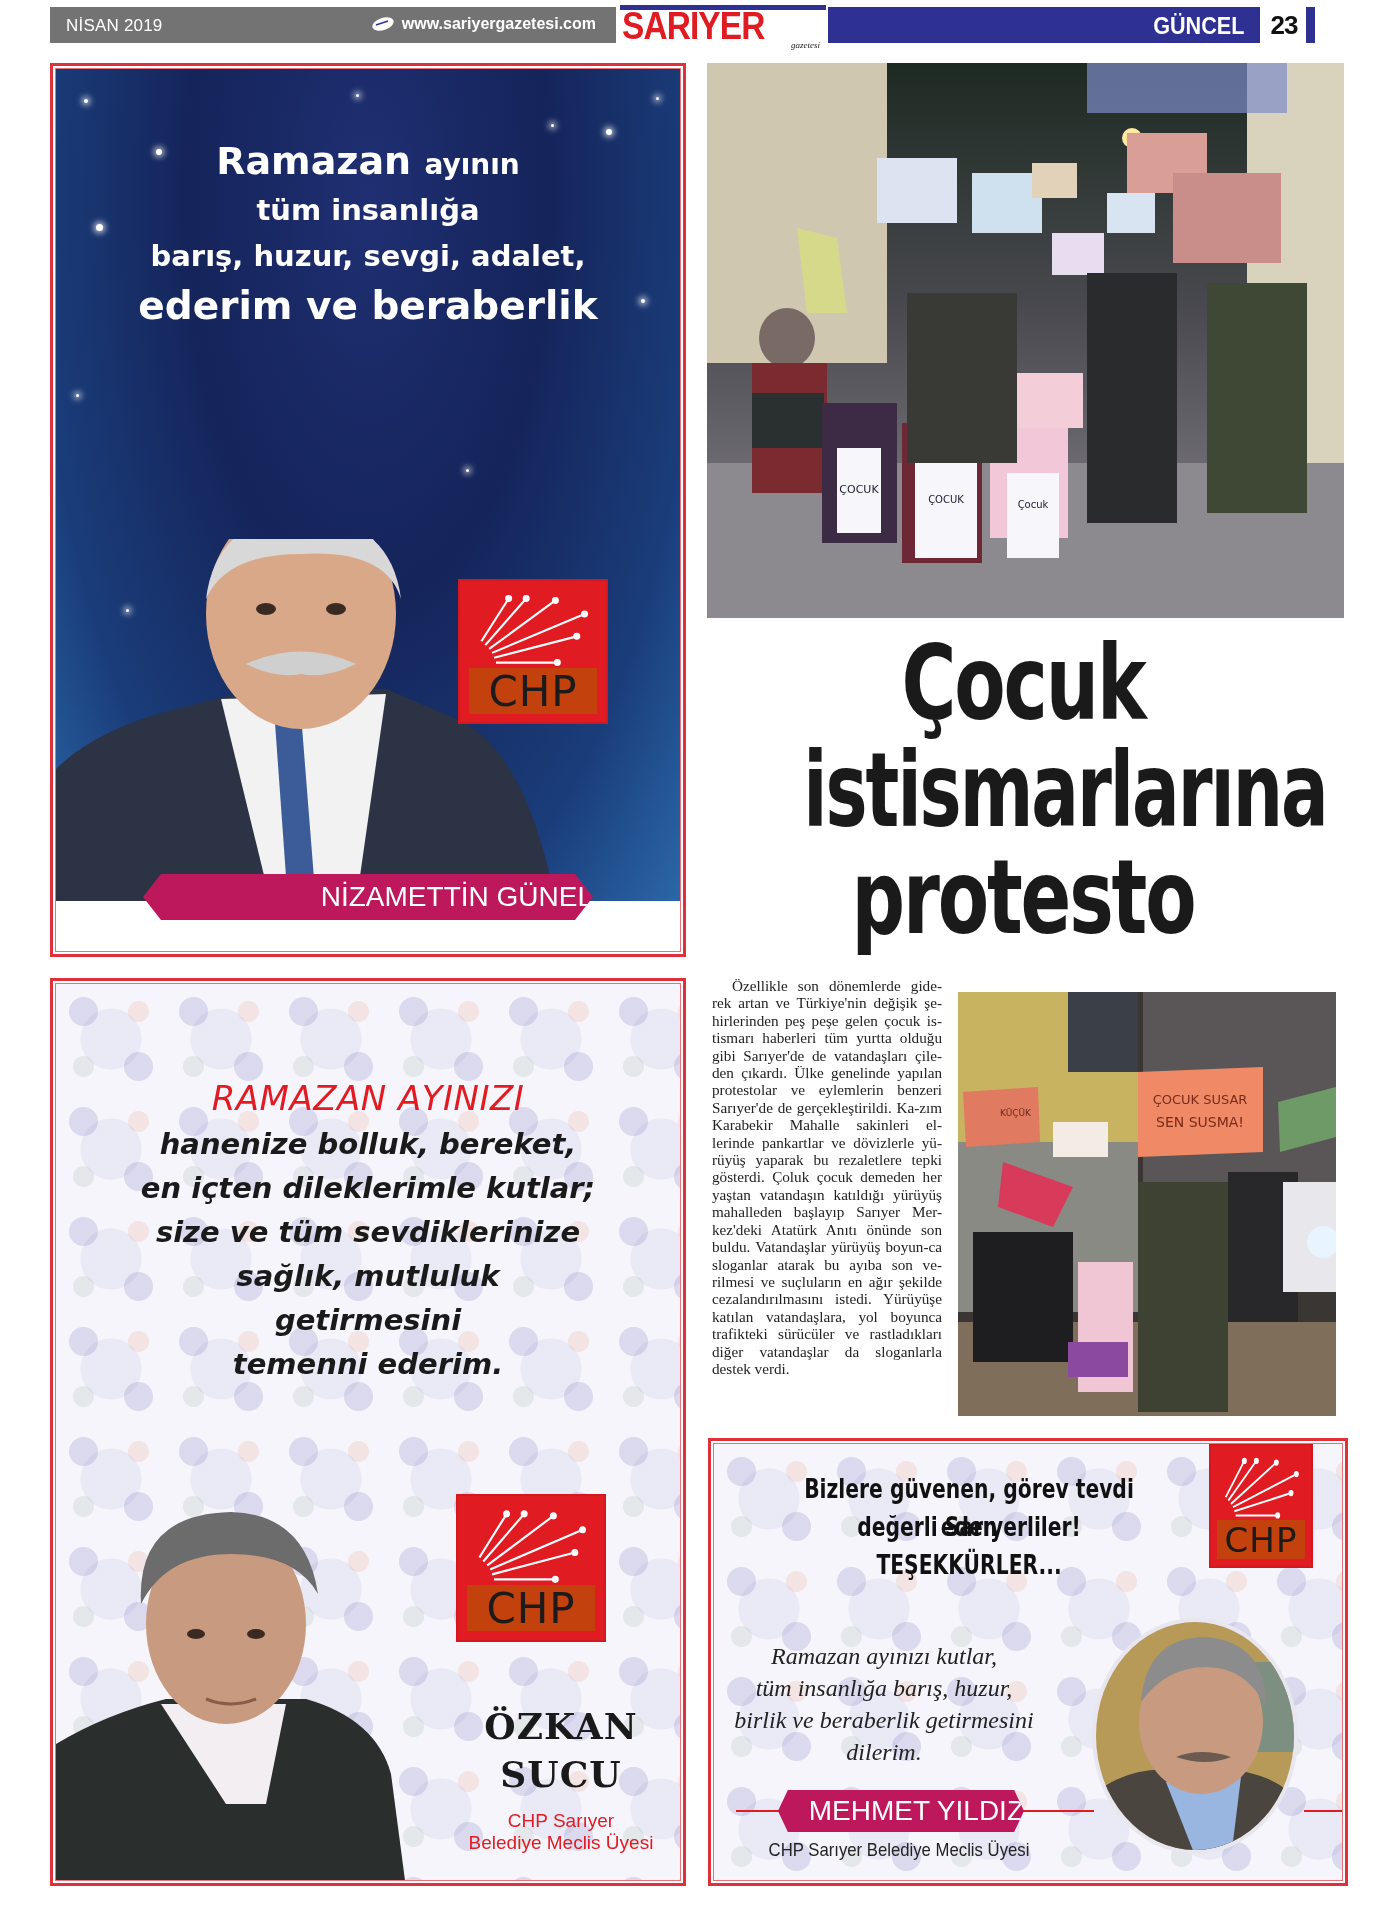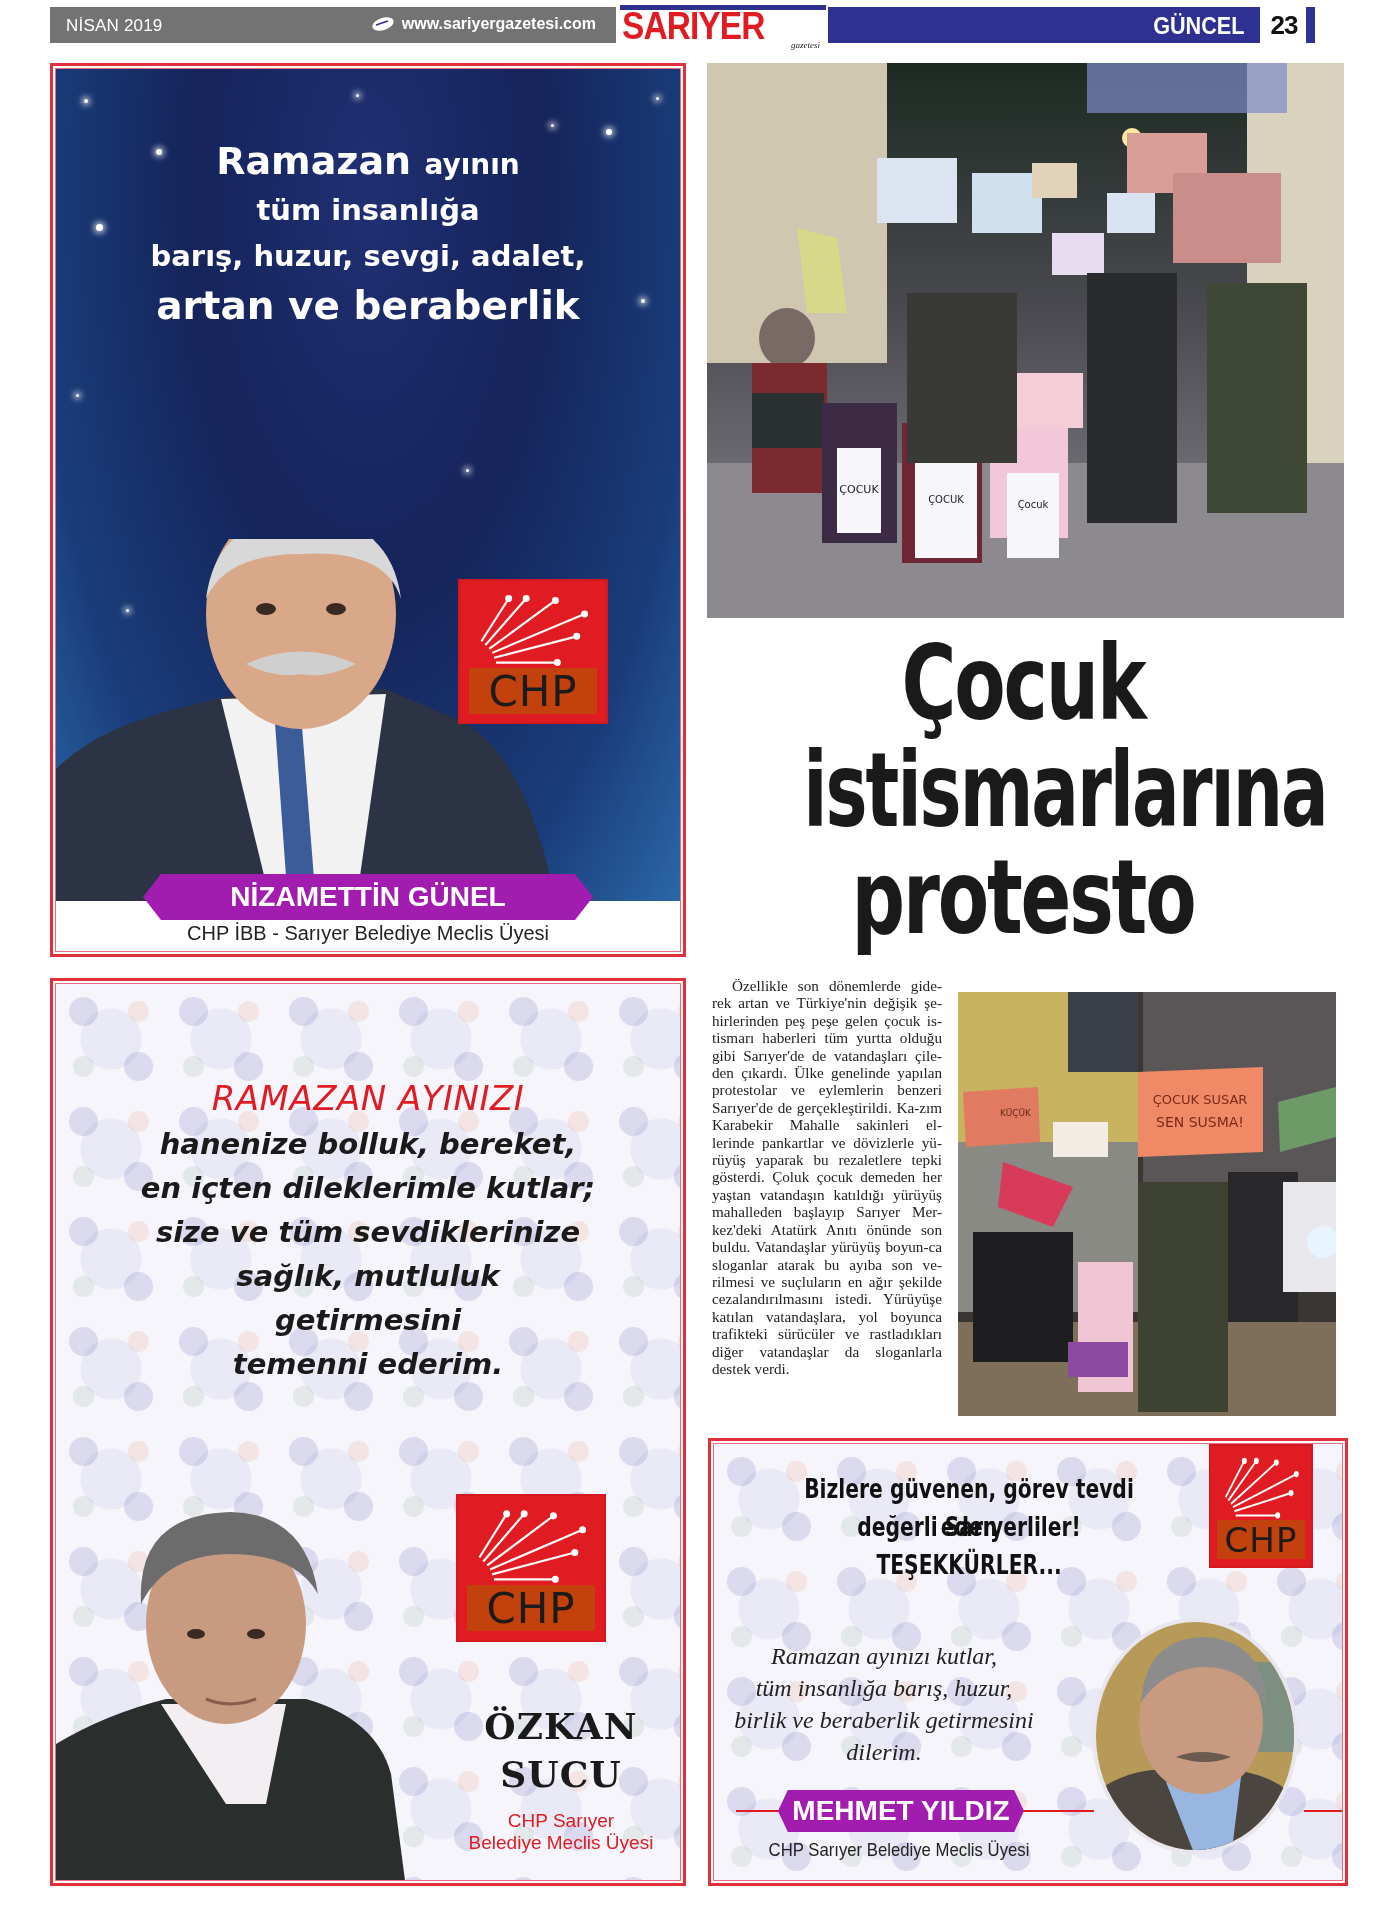--- a/index.html
+++ b/index.html
@@ -36,21 +36,21 @@
   .ad1-msg .l3 { font-size: 29px; line-height: 46px; }
   .ad1-msg .l4 { font-size: 39px; line-height: 54px; }
   .ad1-msg .l5 { font-size: 27px; line-height: 42px; }
   .portrait { position: absolute; overflow: hidden; }
   .ad1-portrait { left: 0; top: 470px; width: 520px; height: 365px; }
   .chp-logo { position: absolute; background: #e11b22; border: 2px solid #d41820; }
   .chp-logo .rays { position: absolute; left: 0; top: 0; width: 100%; height: 62%; }
   .chp-logo .word { position: absolute; left: 6%; right: 6%; bottom: 6%; height: 32%; background: #c2410c; display: flex; align-items: center; justify-content: center; font-family: "DejaVu Sans", sans-serif; font-weight: normal; color: #1b1b1b; letter-spacing: 1px; }
   .ad1-chp { left: 402px; top: 510px; width: 150px; height: 145px; }
   .ad1-chp .word { font-size: 42px; }
-  .name-ribbon { position: absolute; background: #a21caf; color: #fff; font-weight: bold; text-align: center; clip-path: polygon(4% 0, 96% 0, 100% 50%, 96% 100%, 4% 100%, 0 50%); }
+  .name-ribbon { position: absolute; background: #be185d; color: #fff; font-weight: normal; text-align: right; clip-path: polygon(4% 0, 96% 0, 100% 50%, 96% 100%, 4% 100%, 0 50%); }
   .ad1-ribbon { left: 90px; top: 808px; width: 450px; height: 46px; font-size: 28px; line-height: 46px; }
   .ad1-role { position: absolute; left: 0; right: 0; top: 856px; text-align: center; font-size: 20px; color: #222; }
 
   
   .ornament { background-color: #f6f5fb;
     background-image:
       radial-gradient(circle at 25% 25%, rgba(120,120,190,0.22) 0 14px, transparent 15px),
       radial-gradient(circle at 75% 75%, rgba(120,120,190,0.22) 0 14px, transparent 15px),
       radial-gradient(ellipse at 75% 25%, rgba(230,150,120,0.18) 0 10px, transparent 11px),
       radial-gradient(ellipse at 25% 75%, rgba(140,170,150,0.18) 0 10px, transparent 11px),
@@ -136,21 +136,21 @@
     <span class="star" style="left:585px;top:230px;width:4px;height:4px"></span>
     <span class="star" style="left:20px;top:325px;width:3px;height:3px"></span>
     <span class="star" style="left:410px;top:400px;width:3px;height:3px"></span>
     <span class="star" style="left:290px;top:540px;width:5px;height:5px"></span>
     <span class="star" style="left:70px;top:540px;width:3px;height:3px"></span>
 
     <div class="ad1-msg">
       <div class="l1"><span>Ramazan</span> <span class="small">ayının</span></div>
       <div class="l2">tüm insanlığa</div>
       <div class="l3">barış, huzur, sevgi, adalet,</div>
-      <div class="l4">artan ve beraberlik</div>
+      <div class="l4">ederim ve beraberlik</div>
     </div>
 
     <div class="portrait ad1-portrait">
       <svg width="520" height="365" viewBox="0 0 520 365">
         <path d="M0 365 L0 230 Q40 190 120 170 L200 150 L330 150 L400 180 Q470 210 500 365 Z" fill="#2c3344"></path>
         <path d="M165 160 L215 365 L300 365 L330 155 Z" fill="#f2f2f2"></path>
         <path d="M218 170 L245 175 L260 365 L232 365 Z" fill="#3b5c99"></path>
         <ellipse cx="245" cy="75" rx="95" ry="115" fill="#d8a888"></ellipse>
         <path d="M150 60 Q160 -20 245 -25 Q335 -20 345 60 Q330 10 245 15 Q170 15 150 60 Z" fill="#d8d8d8"></path>
         <path d="M190 125 Q245 100 300 125 Q270 140 245 135 Q220 140 190 125 Z" fill="#cfcfcf"></path>
@@ -173,21 +173,20 @@
           <line x1="35" y1="79" x2="120" y2="57"></line>
             <circle cx="120" cy="57" r="2.5"></circle>
           <line x1="37" y1="84" x2="100" y2="84"></line>
             <circle cx="100" cy="84" r="2.5"></circle>
         </g>
       </svg>
       <div class="word">CHP</div>
     </div>
   </div>
   <div class="name-ribbon ad1-ribbon">NİZAMETTİN GÜNEL</div>
-  <div class="ad1-role">CHP İBB - Sarıyer Belediye Meclis Üyesi</div>
 </section>
 
 <section class="ad-frame ad2">
   <div class="ad2-inner ornament">
     <div class="ad2-msg">
       <div class="title">RAMAZAN AYINIZI</div>
       <div class="line">hanenize bolluk, bereket,</div>
       <div class="line">en içten dileklerimle kutlar;</div>
       <div class="line">size ve tüm sevdiklerinize</div>
       <div class="line">sağlık, mutluluk</div>

